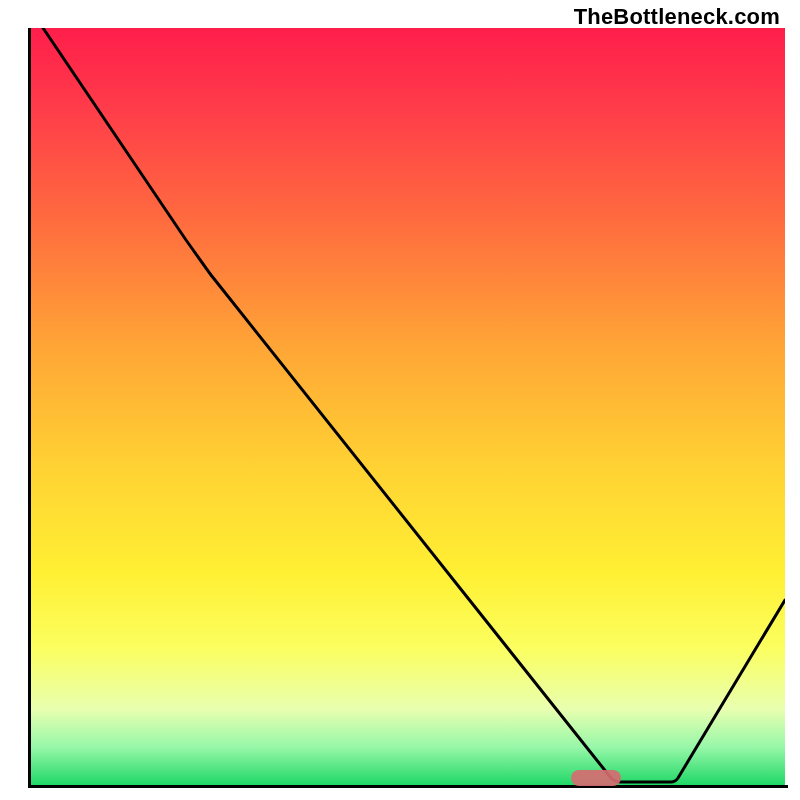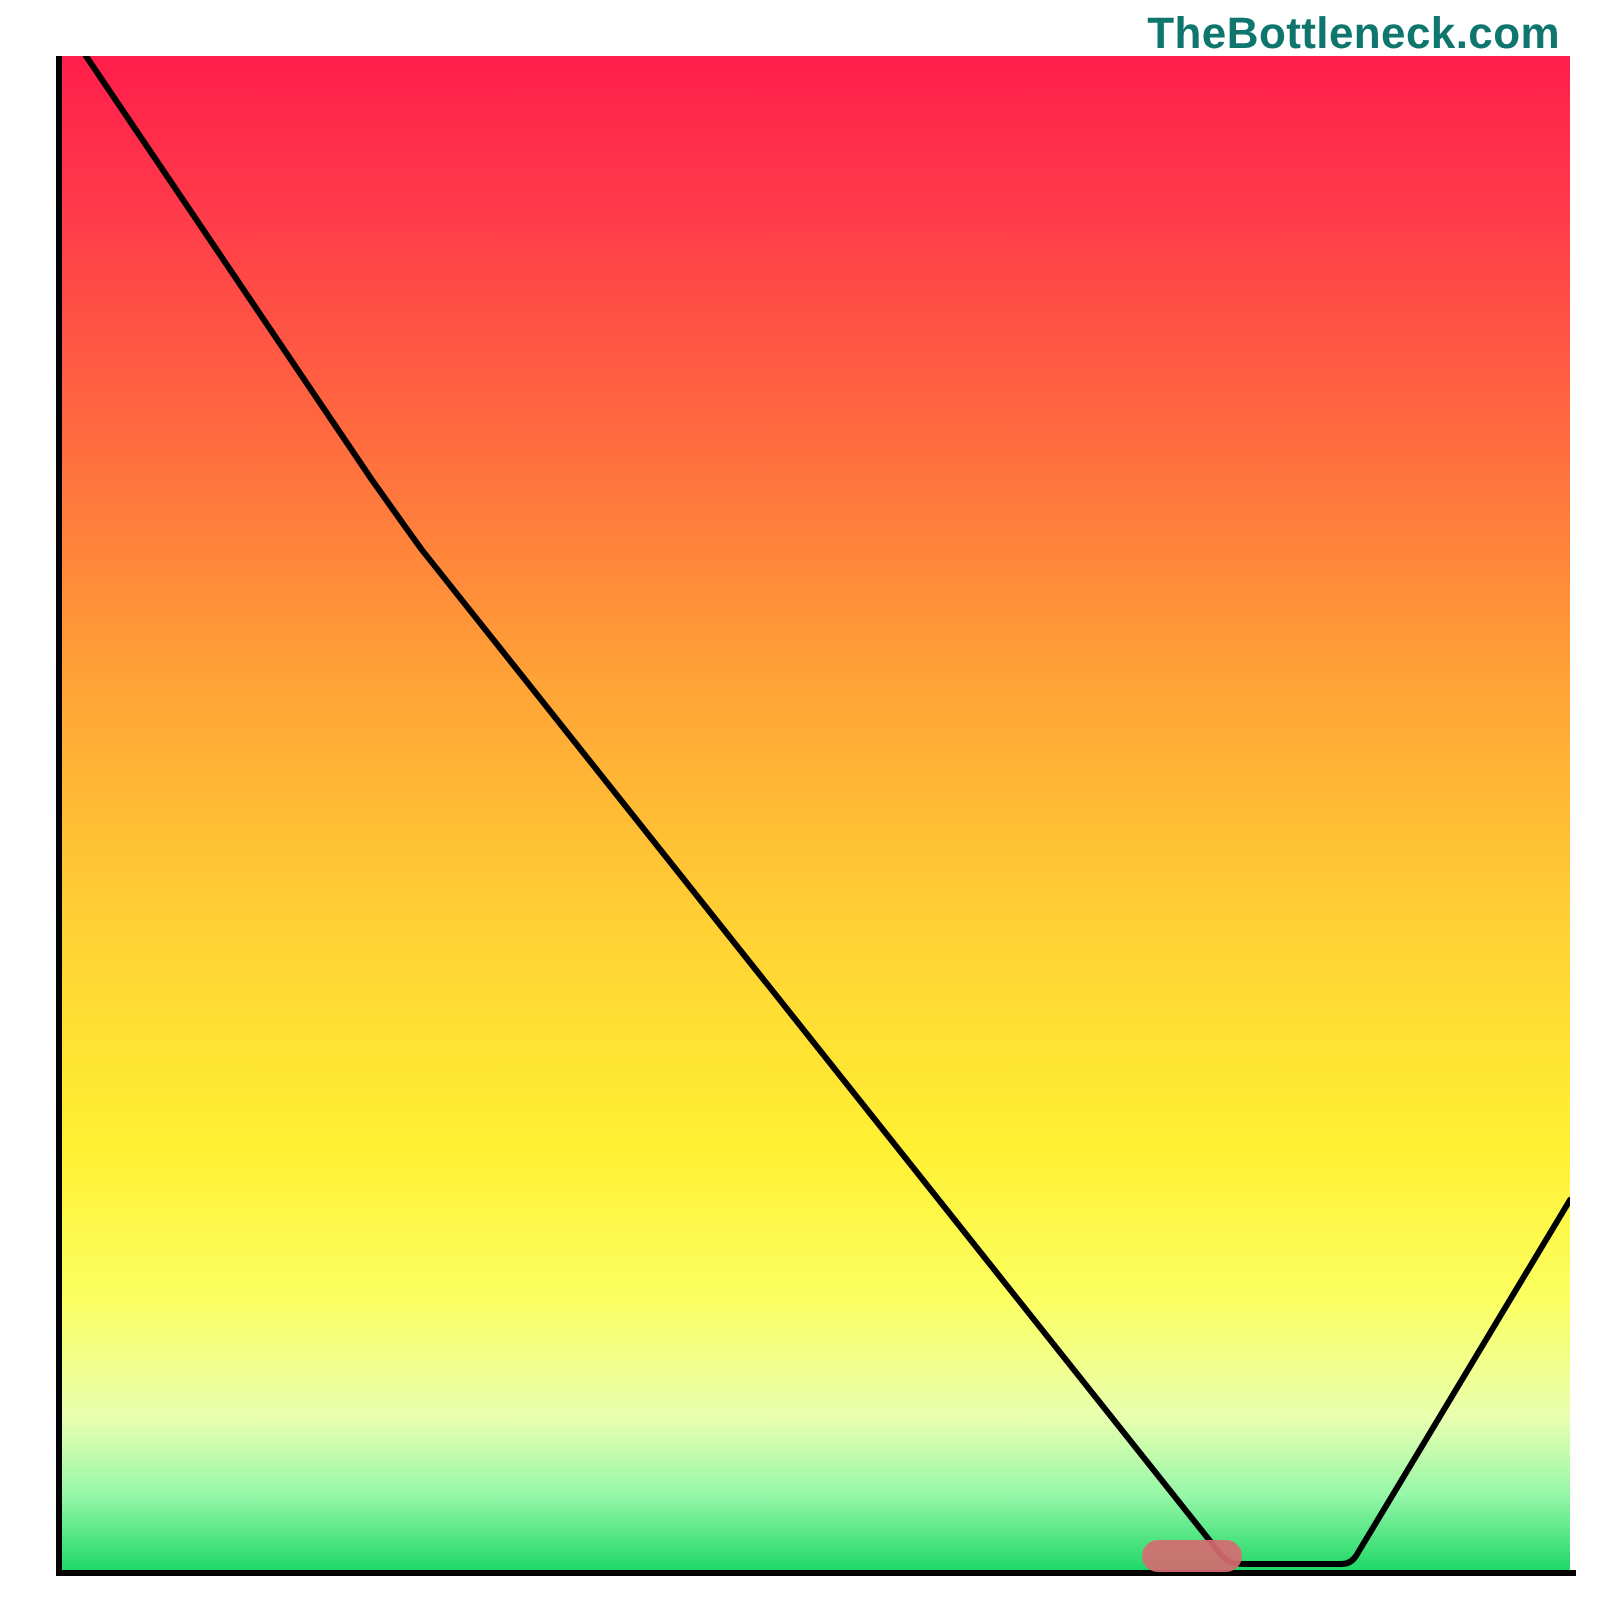--- a/index.html
+++ b/index.html
@@ -14,21 +14,21 @@
     position: relative;
     width: 800px;
     height: 800px;
   }
   .watermark {
     position: absolute;
     top: 4px;
     right: 20px;
     font-size: 22px;
     font-weight: 600;
-    color: #0f766e;
+    color: #000000;
     letter-spacing: 0.2px;
   }
   .plot-frame {
     position: absolute;
     left: 28px;
     top: 28px;
     width: 760px;
     height: 760px;
     border: 3px solid #000;
     border-top: none;

